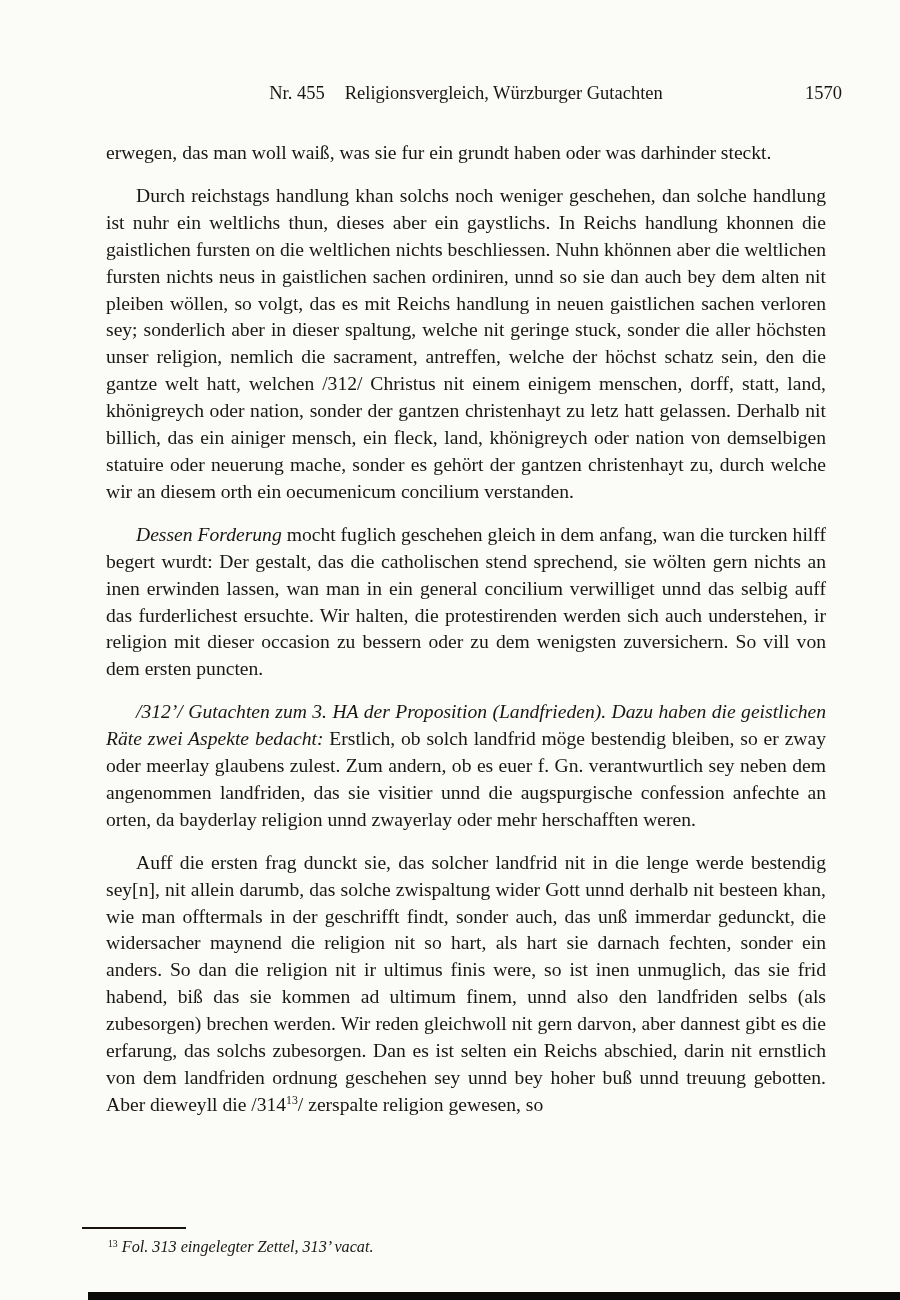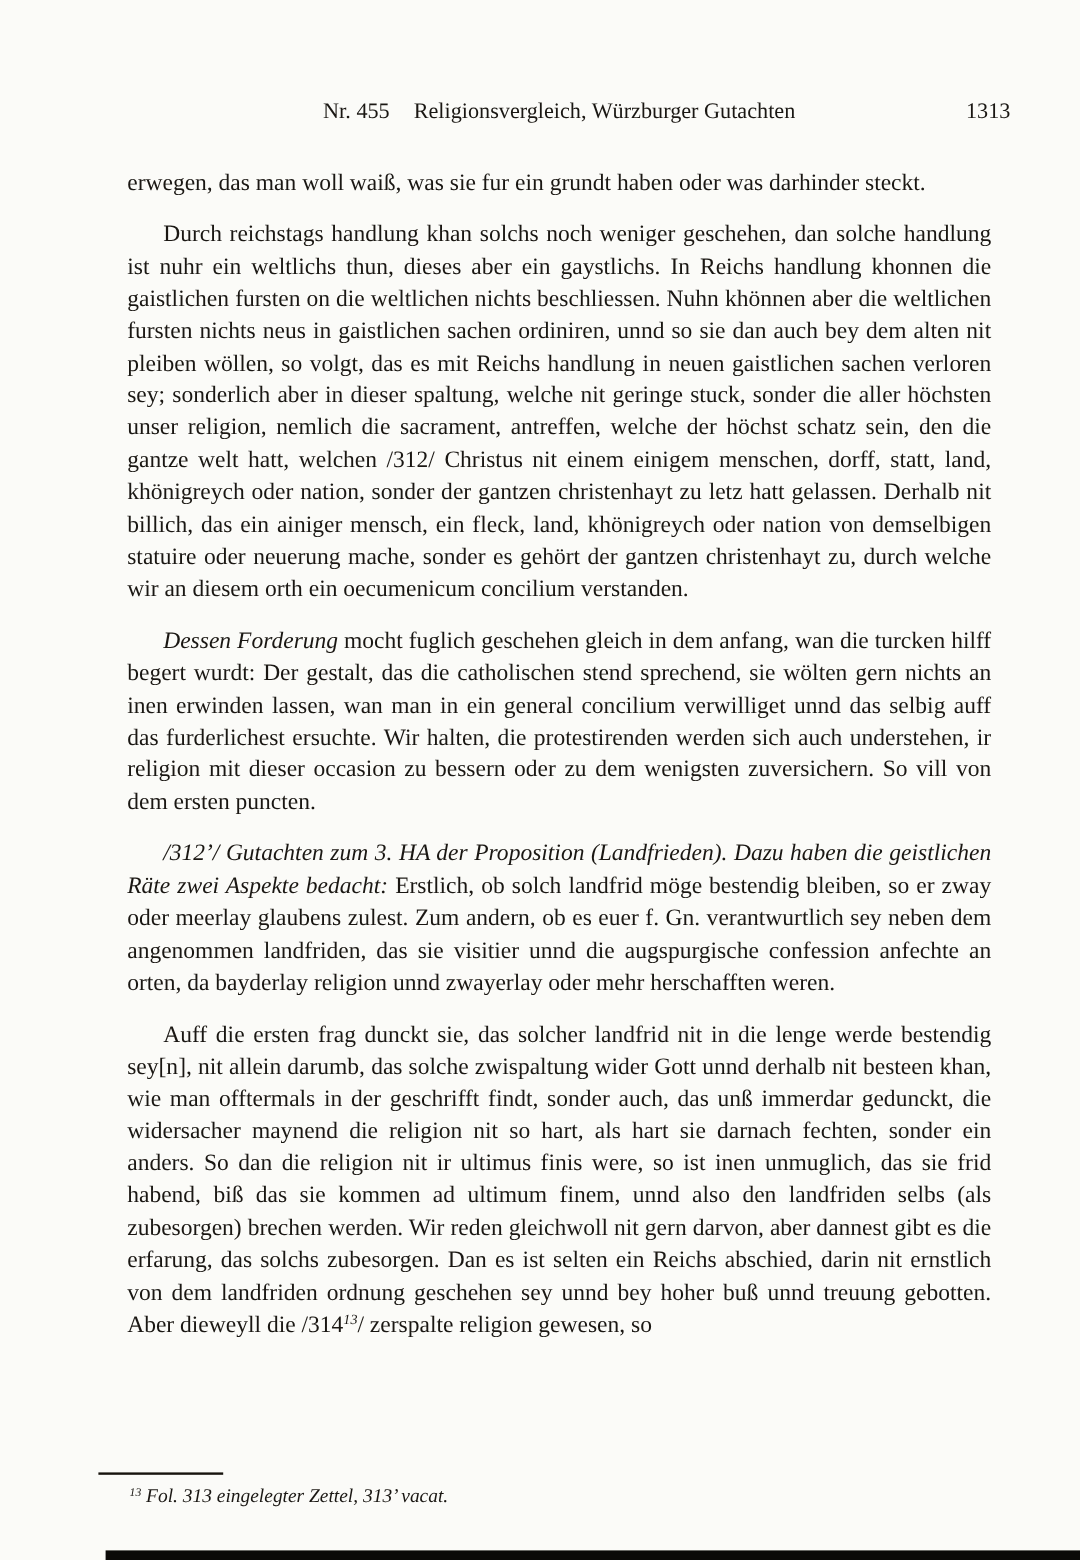--- a/index.html
+++ b/index.html
@@ -37,21 +37,20 @@
   }
   p.para { margin: 16px; padding: 0; }
   p.indent { text-indent: 30px; }
   .italic { font-style: italic; }
   sup.fnref {
     font-size: 0.6em;
     line-height: 0;
     vertical-align: baseline;
     position: relative;
     top: -0.55em;
-    font-style: italic;
   }
 
   .footnote {
     position: absolute;
     left: 80px; top: 1227px; width: 752px;
     font-size: 16.2px;
     line-height: 21px;
   }
   .footnote-rule {
     width: 104px;
@@ -69,21 +68,21 @@
 </style>
 </head>
 <body>
 
 <div class="page">
 
   <div class="running-header">
     <div class="center">
       <span class="hdr-num">Nr. 455</span><span>Religionsvergleich, Würzburger Gutachten</span>
     </div>
-    <span class="pagenum">1313</span>
+    <span class="pagenum">1570</span>
   </div>
 
   <div class="body-text">
       <p class="para"><span>erwegen, das man woll waiß, was sie fur ein grundt haben oder was darhinder steckt.</span></p>
       <p class="para indent"><span>Durch reichstags handlung khan solchs noch weniger geschehen, dan solche handlung ist nuhr ein weltlichs thun, dieses aber ein gaystlichs. In Reichs handlung khonnen die gaistlichen fursten on die weltlichen nichts beschliessen. Nuhn khönnen aber die weltlichen fursten nichts neus in gaistlichen sachen ordiniren, unnd so sie dan auch bey dem alten nit pleiben wöllen, so volgt, das es mit Reichs handlung in neuen gaistlichen sachen verloren sey; sonderlich aber in dieser spaltung, welche nit geringe stuck, sonder die aller höchsten unser religion, nemlich die sacrament, antreffen, welche der höchst schatz sein, den die gantze welt hatt, welchen /312/ Christus nit einem einigem menschen, dorff, statt, land, khönigreych oder nation, sonder der gantzen christenhayt zu letz hatt gelassen. Derhalb nit billich, das ein ainiger mensch, ein fleck, land, khönigreych oder nation von demselbigen statuire oder neuerung mache, sonder es gehört der gantzen christenhayt zu, durch welche wir an diesem orth ein oecumenicum concilium verstanden.</span></p>
       <p class="para indent"><span class="italic">Dessen Forderung</span><span> mocht fuglich geschehen gleich in dem anfang, wan die turcken hilff begert wurdt: Der gestalt, das die catholischen stend sprechend, sie wölten gern nichts an inen erwinden lassen, wan man in ein general concilium verwilliget unnd das selbig auff das furderlichest ersuchte. Wir halten, die protestirenden werden sich auch understehen, ir religion mit dieser occasion zu bessern oder zu dem wenigsten zuversichern. So vill von dem ersten puncten.</span></p>
       <p class="para indent"><span class="italic">/312’/ Gutachten zum 3. HA der Proposition (Landfrieden). Dazu haben die geistlichen Räte zwei Aspekte bedacht:</span><span> Erstlich, ob solch landfrid möge bestendig bleiben, so er zway oder meerlay glaubens zulest. Zum andern, ob es euer f. Gn. verantwurtlich sey neben dem angenommen landfriden, das sie visitier unnd die augspurgische confession anfechte an orten, da bayderlay religion unnd zwayerlay oder mehr herschafften weren.</span></p>
       <p class="para indent"><span>Auff die ersten frag dunckt sie, das solcher landfrid nit in die lenge werde bestendig sey[n], nit allein darumb, das solche zwispaltung wider Gott unnd derhalb nit besteen khan, wie man offtermals in der geschrifft findt, sonder auch, das unß immerdar gedunckt, die widersacher maynend die religion nit so hart, als hart sie darnach fechten, sonder ein anders. So dan die religion nit ir ultimus finis were, so ist inen unmuglich, das sie frid habend, biß das sie kommen ad ultimum finem, unnd also den landfriden selbs (als zubesorgen) brechen werden. Wir reden gleichwoll nit gern darvon, aber dannest gibt es die erfarung, das solchs zubesorgen. Dan es ist selten ein Reichs abschied, darin nit ernstlich von dem landfriden ordnung geschehen sey unnd bey hoher buß unnd treuung gebotten. Aber dieweyll die /314</span><sup class="fnref">13</sup><span>/ zerspalte religion gewesen, so</span></p>
     </div>
 

